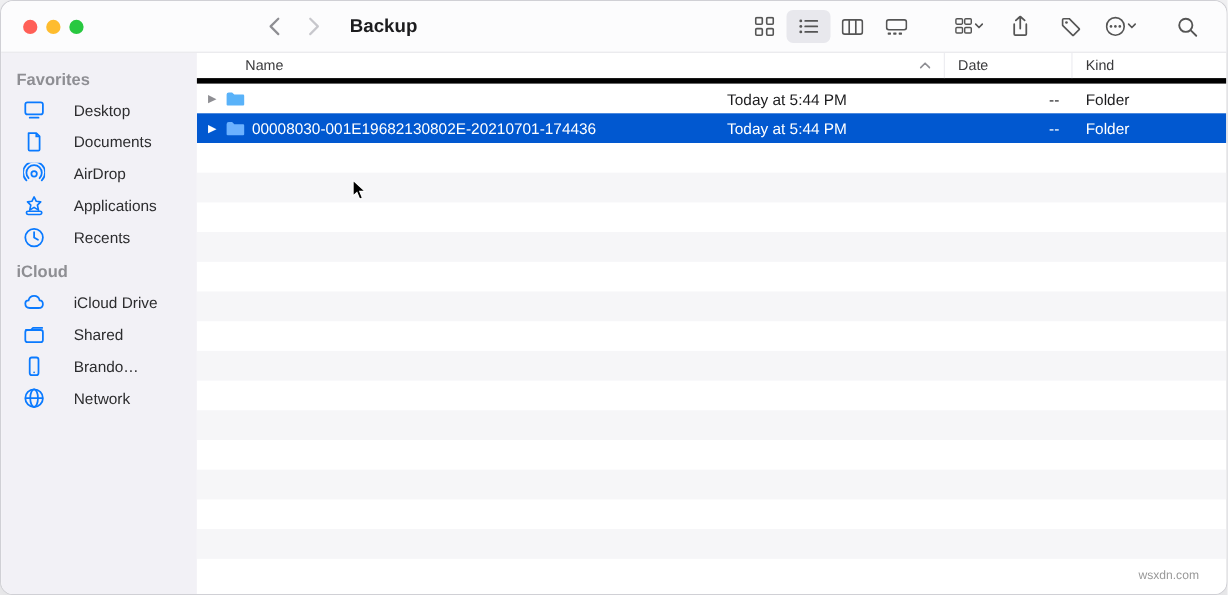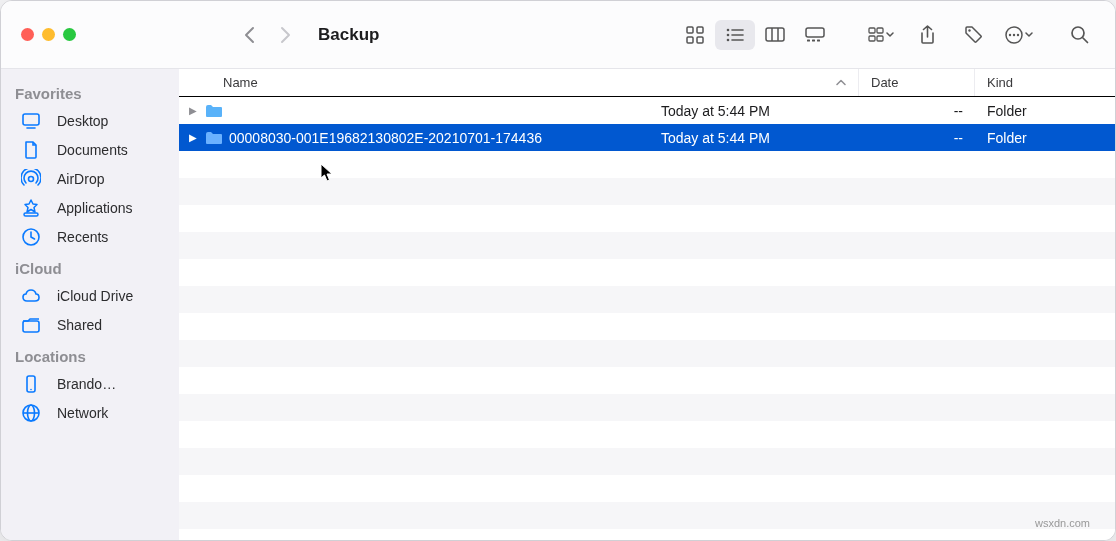--- a/index.html
+++ b/index.html
@@ -1,39 +1,39 @@
 <!DOCTYPE html>
 <html><head>
 <meta charset="utf-8">
 <style>
 * { margin: 0; padding: 0; box-sizing: border-box; font-family: -apple-system, BlinkMacSystemFont, "Helvetica Neue", sans-serif; }
 body { background: #f5f5f7; display: flex; align-items: flex-start; justify-content: center; padding: 0; }
 .window { width: 1116px; height: 541px; background: #fff; border-radius: 12px; overflow: hidden; box-shadow: 0 10px 40px rgba(0,0,0,0.15); display: flex; flex-direction: column; border: 1px solid #d0d0d5; margin-top: 0; }
-.toolbar { height: 68px; display: flex; align-items: center; padding: 0 16px; border-bottom: 1px solid #e5e5ea; background: #fcfcfd; gap: 8px; }
+.toolbar { height: 47px; display: flex; align-items: center; padding: 0 16px; border-bottom: 1px solid #e5e5ea; background: #fcfcfd; gap: 8px; }
 .traffic { display: flex; gap: 8px; margin-right: 12px; margin-left: 4px; }
 .dot { width: 13px; height: 13px; border-radius: 50%; }
 .dot.close { background: #ff5f57; }
 .dot.min { background: #febc2e; }
 .dot.max { background: #28c840; }
 .navbtns { display: flex; gap: 10px; margin-left: 140px; }
 .navbtn { width: 26px; height: 26px; display: flex; align-items: center; justify-content: center; color: #8e8e93; }
 .navbtn.fwd { color: #c7c7cc; }
 .title { font-size: 17px; font-weight: 600; color: #1c1c1e; margin-left: 12px; }
 .spacer { flex: 1; }
 .viewbtns { display: flex; gap: 0; align-items: center; }
 .iconbtn { width: 40px; height: 30px; display: flex; align-items: center; justify-content: center; color: #555; border-radius: 6px; }
 .iconbtn.active { background: #e8e8ed; }
 .tool-group { display: flex; gap: 6px; align-items: center; margin-left: 18px; }
 .body { flex: 1; display: flex; overflow: hidden; }
 .sidebar { width: 178px; background: #f2f1f6; padding: 8px 4px 8px 0; overflow-y: auto; }
 .section-hdr { font-size: 15px; color: #8e8e93; font-weight: 600; padding: 8px 14px 4px; }
-.sb-item { display: flex; align-items: center; gap: 16px; padding: 4px 10px 4px 14px; font-size: 14px; color: #2c2c2e; border-radius: 6px; margin: 1px 6px; }
+.sb-item { display: flex; align-items: center; gap: 26px; padding: 4px 10px 4px 14px; font-size: 14px; color: #2c2c2e; border-radius: 6px; margin: 1px 6px; }
 .sb-item svg { flex-shrink: 0; }
 .main { flex: 1; display: flex; flex-direction: column; background: #fff; }
-.col-hdr { display: flex; height: 28px; border-bottom: 1px solid #000000; font-size: 13px; color: #3a3a3c; align-items: flex-start; }
+.col-hdr { display: flex; height: 28px; border-bottom: 5px solid #000000; font-size: 13px; color: #3a3a3c; align-items: flex-start; }
 .col-hdr > div { padding: 0 12px; border-right: 1px solid #ececf0; height: 100%; display: flex; align-items: center; }
 .col-name { flex: 1; padding-left: 44px !important; justify-content: space-between; }
 .col-date { width: 210px; }
 .col-size { width: 116px; }
 .col-kind { width: 140px; border-right: none !important; }
 .rows { flex: 1; overflow-y: auto; }
 .row { display: flex; height: 27px; align-items: center; font-size: 14px; color: #1c1c1e; }
 .row:nth-child(even):not(.sel) { background: #f6f6f8; }
 .row.sel { background: #0158d0; color: #fff; }
 .c-name { flex: 1; display: flex; align-items: center; gap: 6px; padding-left: 10px; }
@@ -195,21 +195,20 @@
           </svg>
           <span>iCloud Drive</span>
         </div>
         <div class="sb-item">
           <svg class="sidebar-blue" width="20" height="20" viewBox="0 0 20 20">
             <rect x="2" y="6" width="16" height="11" rx="2" fill="none" stroke="currentColor" stroke-width="1.6"></rect>
             <path d="M2 6 L7 6 L9 4 L18 4" fill="none" stroke="currentColor" stroke-width="1.6" stroke-linejoin="round"></path>
           </svg>
           <span>Shared</span>
         </div>
-        <div class="section-hdr">Locations</div>
         <div class="sb-item">
           <svg class="sidebar-blue" width="20" height="20" viewBox="0 0 20 20">
             <rect x="6" y="2" width="8" height="16" rx="2" fill="none" stroke="currentColor" stroke-width="1.6"></rect>
             <circle cx="10" cy="15.5" r="0.8" fill="currentColor"></circle>
           </svg>
           <span>Brando…</span>
         </div>
         <div class="sb-item">
           <svg class="sidebar-blue" width="20" height="20" viewBox="0 0 20 20">
             <circle cx="10" cy="10" r="8" fill="none" stroke="currentColor" stroke-width="1.6"></circle>

